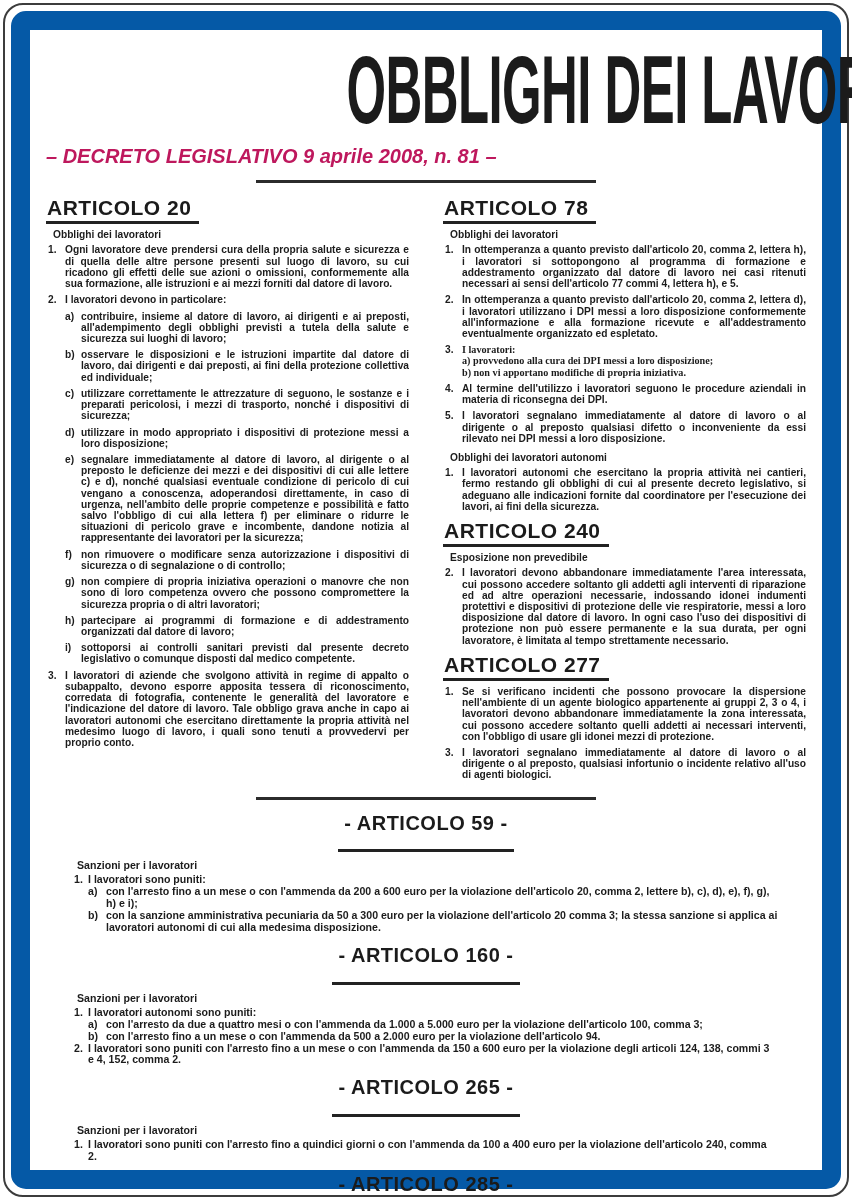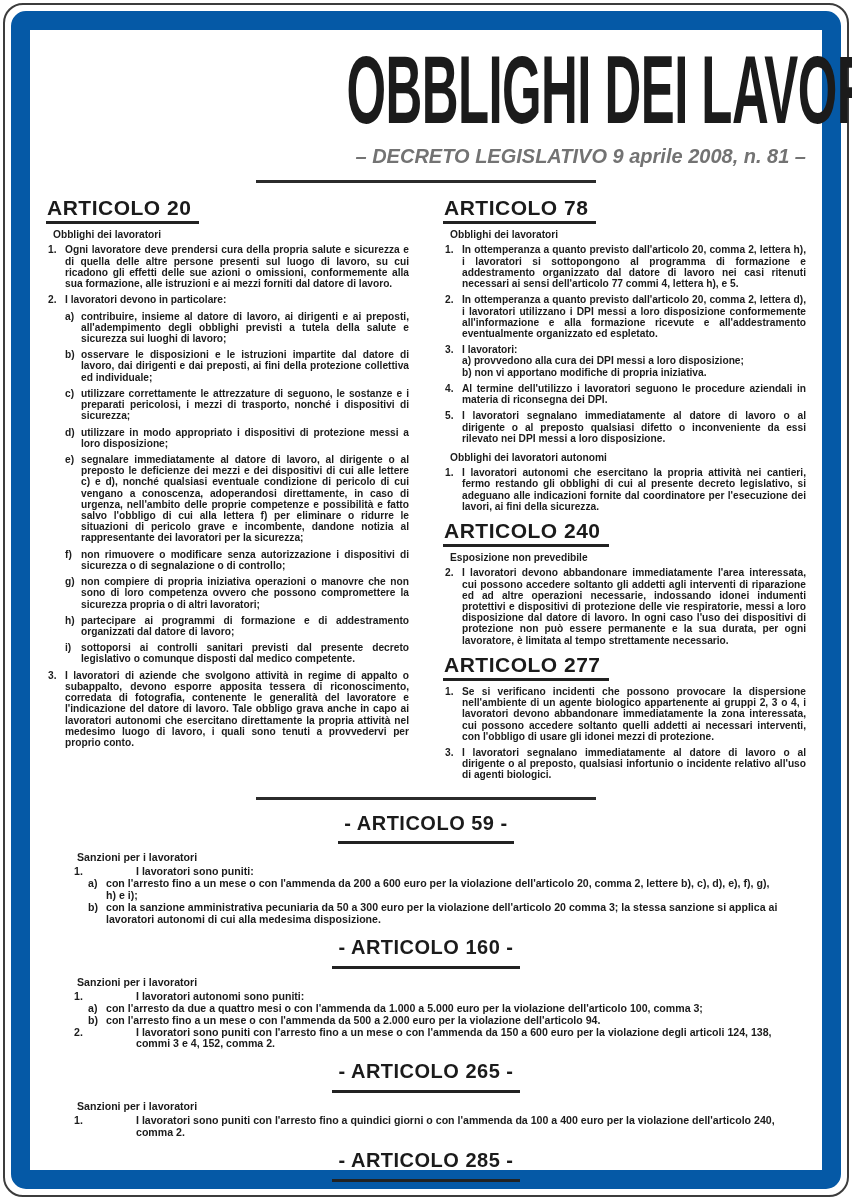--- a/index.html
+++ b/index.html
@@ -11,50 +11,50 @@
   .outline { position:absolute; inset:3px; border:2px solid #3c3c3c; border-radius:20px; }
   .band    { position:absolute; inset:11px; border:19px solid var(--blue,#0559a6); border-radius:15px; }
   .content { position:absolute; left:33px; top:30px; right:33px; bottom:30px; padding:0 13px; }
 
   .title-wrap { text-align:center; padding-top:14px; }
   .title {
     display:inline-block; font-weight:bold; font-size:96px; line-height:0.95;
     letter-spacing:-1px; white-space:nowrap; transform:scaleX(0.53); transform-origin:50% 50%;
     color:#1b1b1b;
   }
-  .subtitle { text-align:right; font-weight:bold; font-style:italic; font-size:20px; margin-top:10px; color:#737373; }
+  .subtitle { text-align:left; font-weight:bold; font-style:italic; font-size:20px; margin-top:10px; color:#be185d; }
   .rule  { width:340px; height:3px; background:#2b2b2b; margin:12px auto 14px auto; }
   .rule2 { width:340px; height:3px; background:#2b2b2b; margin:8px auto 12px auto; }
 
   .cols { display:flex; gap:34px; }
   .col  { flex:1 1 0; font-weight:bold; font-size:10.2px; line-height:1.1; text-align:justify; }
 
   .art-h {
     display:inline-block; font-size:21px; font-weight:bold; letter-spacing:0.5px; line-height:1.05;
     border-bottom:3px solid #222; padding:0 8px 2px 1px; margin:0 0 5px 0; color:#1b1b1b;
   }
   .art { margin-bottom:8px; }
   .art + .art { margin-top:2px; }
   .lead { margin:0 0 4px 7px; }
   .item { display:flex; margin:0 0 5px 2px; }
   .item > .n { flex:0 0 17px; }
   .item > .t { flex:1 1 auto; }
   .sub  { display:flex; margin:0 0 5px 19px; }
   .sub > .sn { flex:0 0 16px; }
   .sub > .t  { flex:1 1 auto; }
-  .inner-line { margin:0; }
+  .inner-line { margin:0;font-family:Liberation Serif, serif; }
 
   .bottom { font-weight:bold; font-size:10.6px; line-height:1.13; padding:0 28px; text-align:left; }
   .b-h    { text-align:center; margin:10px 0 8px 0; }
   .b-h span { display:inline-block; font-size:20px; font-weight:bold; letter-spacing:0.5px;
-              border-bottom:3px solid #222; padding:0 6px 7px 6px; color:#1b1b1b; }
+              border-bottom:3px solid #222; padding:0 6px 15px 6px; color:#1b1b1b; }
   .b-lead { margin:0 0 2px 3px; }
   .b-item { display:flex; margin:0; }
   .b-item > .n { flex:0 0 14px; }
-  .b-item > .t { flex:1 1 auto;margin-left:48px; }
+  .b-item > .t { flex:1 1 auto; }
   .b-sub  { display:flex; margin-left:14px; }
   .b-sub > .sn { flex:0 0 18px; }
   .b-sub > .t  { flex:1 1 auto; }
 </style>
 </head>
 <body>
 
 <div class="poster" style="color: rgb(28, 28, 28);">
   <div class="outline"></div>
   <div class="band"></div>

